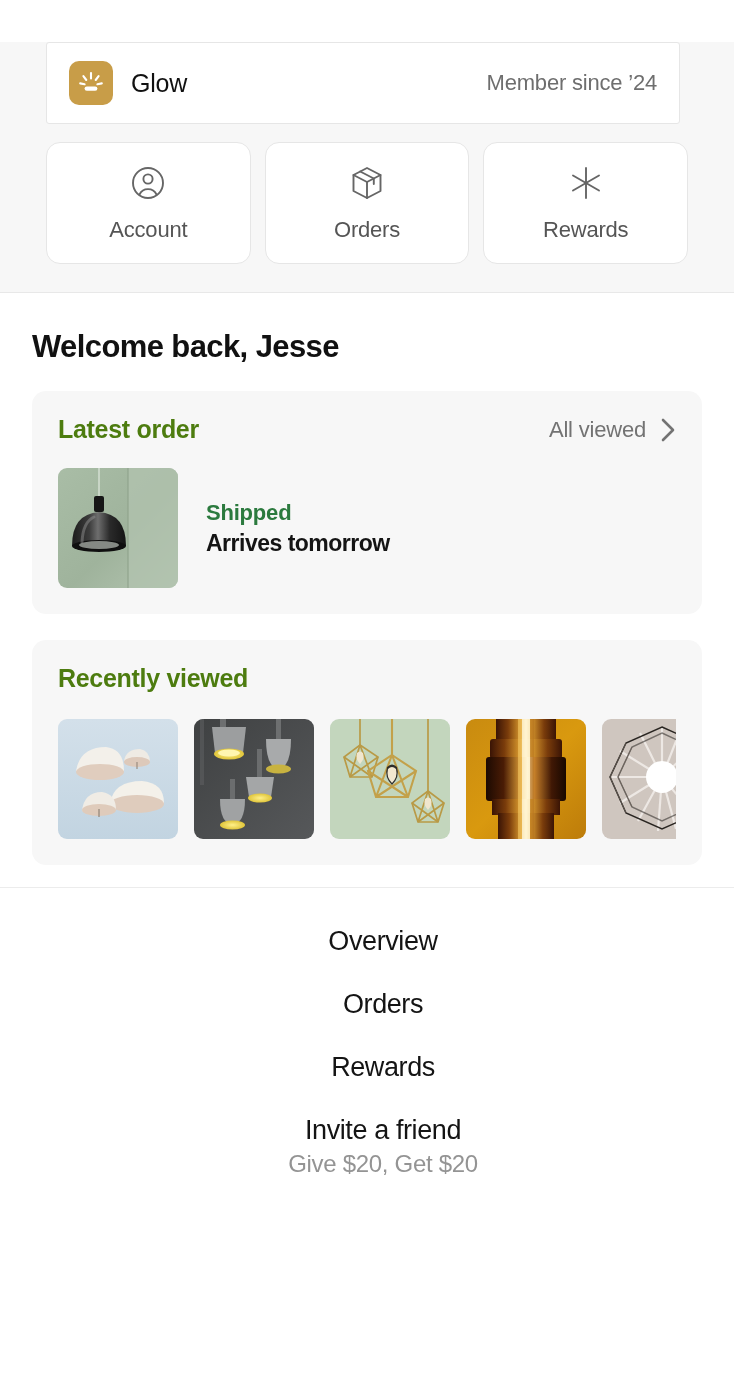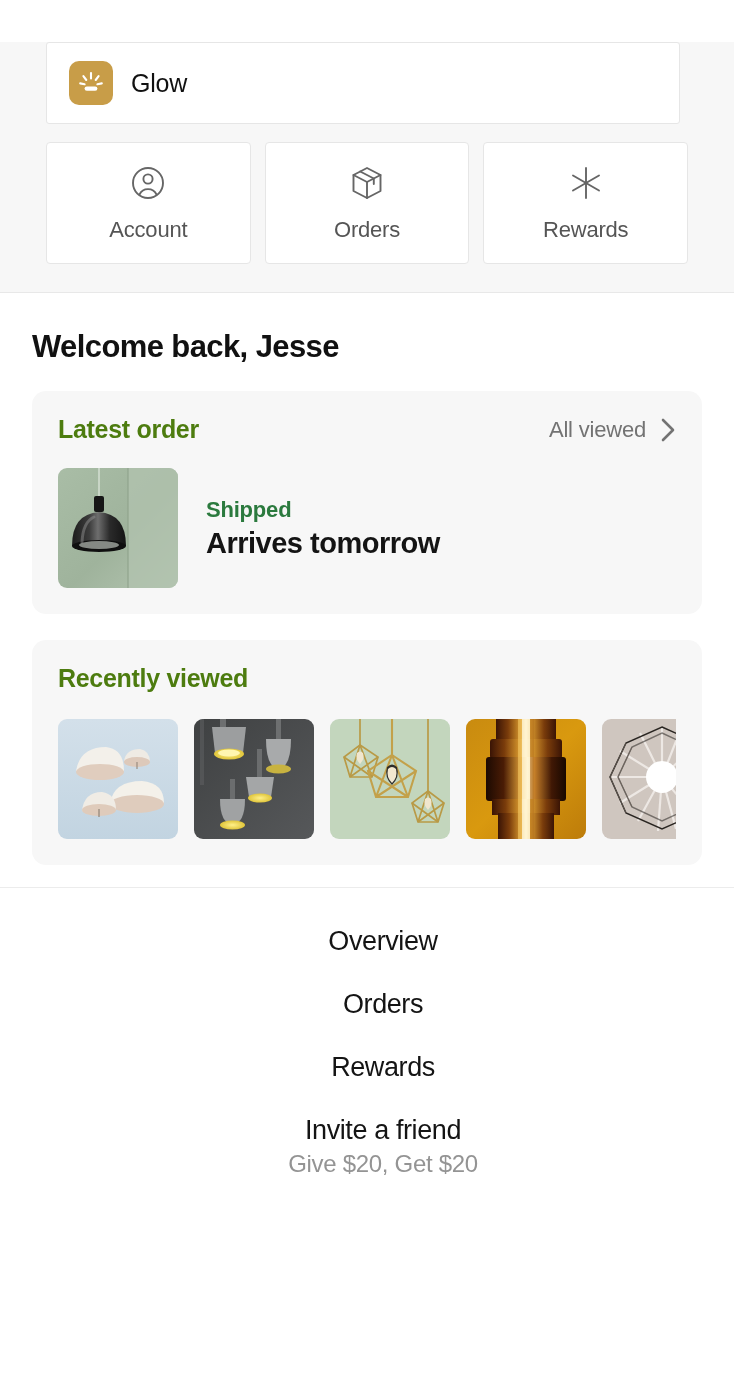--- a/index.html
+++ b/index.html
@@ -87,21 +87,21 @@
   .tiles {
     display: flex;
     gap: 14px;
     margin: 18px 46px 0 46px;
   }
   .tile {
     flex: 1 1 0;
     height: 122px;
     background: #ffffff;
     border: 1px solid #e6e6e6;
-    border-radius: 4px;
+    border-radius: 14px;
     display: flex;
     flex-direction: column;
     align-items: center;
     justify-content: center;
     gap: 14px;
     cursor: pointer;
   }
   .tile-label {
     font-size: 22px;
     color: #555555;
@@ -169,21 +169,21 @@
     position: relative;
   }
   .order-info { margin-left: 28px; }
   .order-status {
     font-size: 22px;
     font-weight: 700;
     color: #2b7a3e;
     letter-spacing: -0.2px;
   }
   .order-eta {
-    font-size: 29px;
+    font-size: 23px;
     font-weight: 700;
     color: #141414;
     margin-top: 4px;
     letter-spacing: -0.5px;
   }
 
   
   .rv-strip {
     display: flex;
     gap: 16px;
@@ -237,20 +237,21 @@
         <svg width="28" height="28" viewBox="0 0 28 28" fill="none" stroke="#ffffff" stroke-width="2.1" stroke-linecap="round">
           <line x1="14" y1="4" x2="14" y2="9.5"></line>
           <line x1="6.4" y1="7.2" x2="9.3" y2="11"></line>
           <line x1="21.6" y1="7.2" x2="18.7" y2="11"></line>
           <line x1="3.2" y1="14.4" x2="7.6" y2="15.2"></line>
           <line x1="24.8" y1="14.4" x2="20.4" y2="15.2"></line>
           <rect x="7.6" y="17.4" width="12.8" height="4.4" rx="2.2" fill="#ffffff" stroke="none"></rect>
         </svg>
       </div>
       <div class="tier-name">Glow</div>
+      <div class="tier-since">Member since ’24</div>
     </div>
 
     <div class="tiles">
 
       <div class="tile">
         <span>
           <svg width="40" height="40" viewBox="0 0 40 40" fill="none" stroke="#666666" stroke-width="1.9">
             <circle cx="20" cy="20" r="15"></circle>
             <circle cx="20" cy="16" r="4.6"></circle>
             <path d="M11.5 31.5a9.4 9.4 0 0 1 17 0" stroke-linecap="round"></path>

